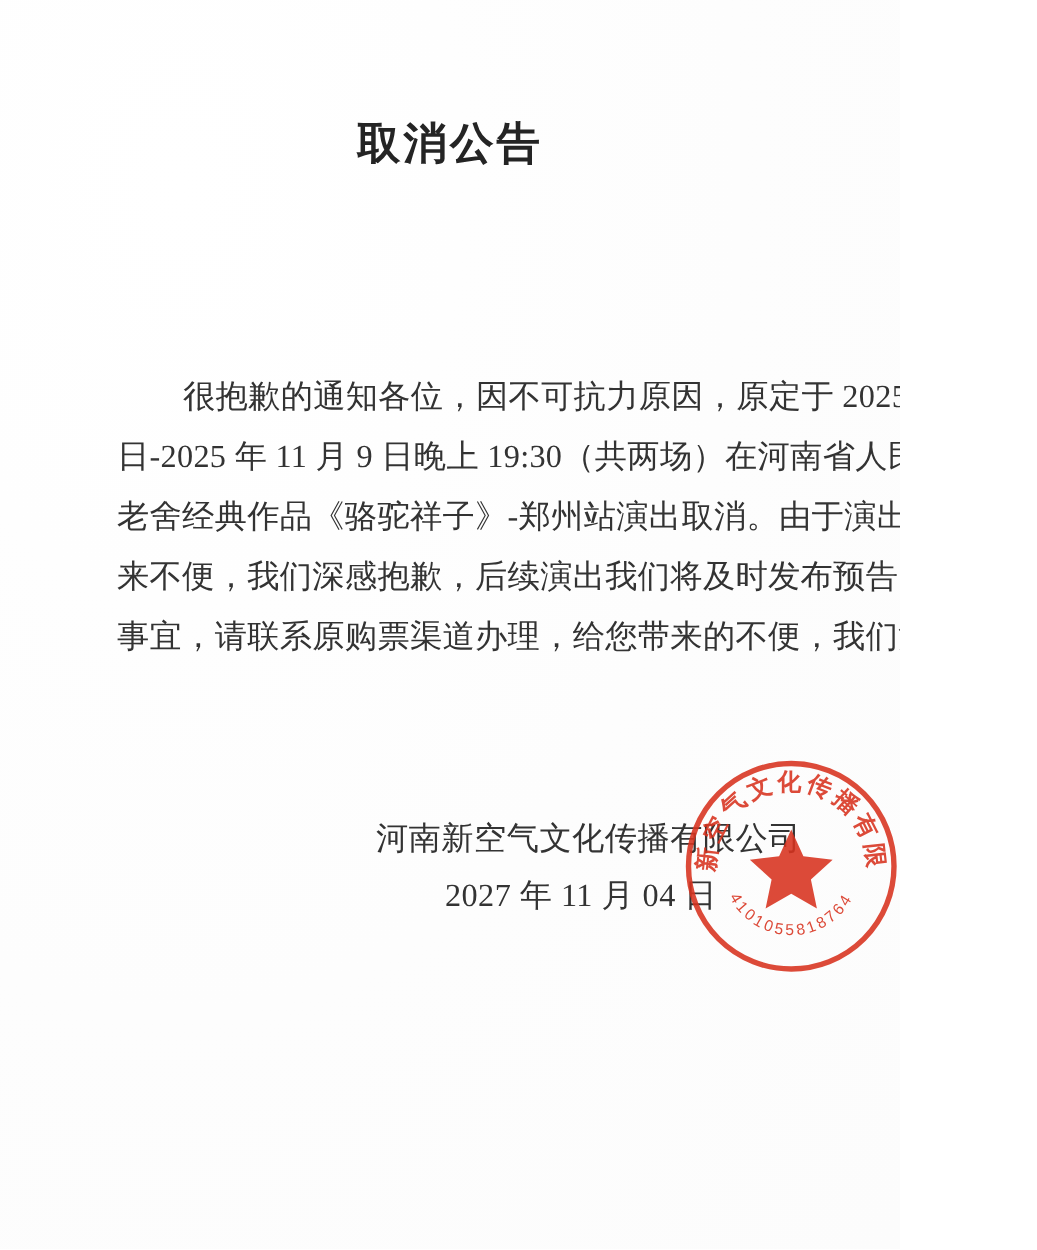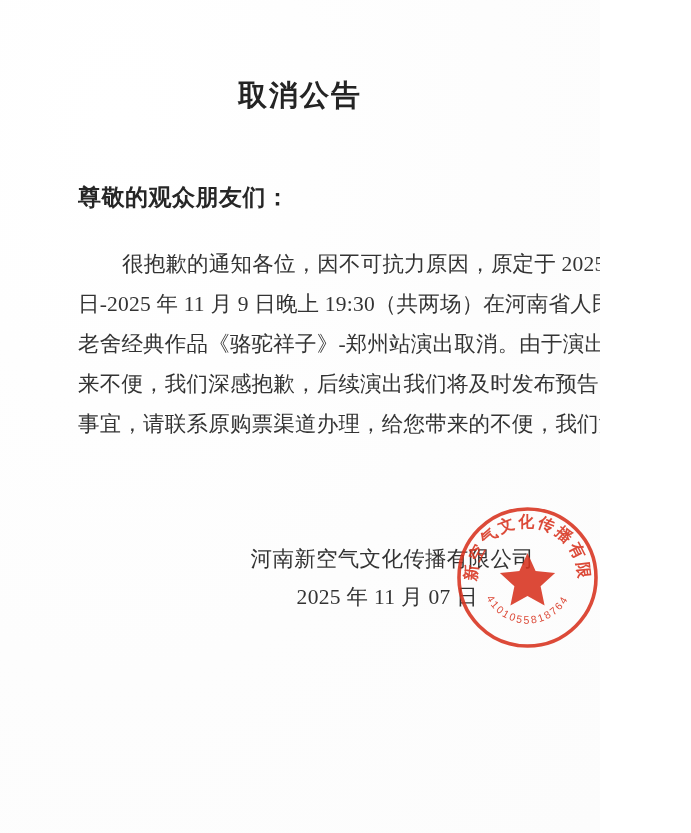--- a/index.html
+++ b/index.html
@@ -101,33 +101,32 @@
 </style>
 </head>
 <body>
 
 <div id="page">
 
   <div id="paper-texture"></div>
 
   <div id="doc-title">取消公告</div>
 
-  <div id="salutation">尊敬的观众朋友们：</div>
 
   <div id="body-block">
     <div class="body-line first">很抱歉的通知各位，因不可抗力原因，原定于 2025 年 11 月 8</div>
     <div class="body-line">日-2025 年 11 月 9 日晚上 19:30（共两场）在河南省人民会堂演出的</div>
     <div class="body-line">老舍经典作品《骆驼祥子》-郑州站演出取消。由于演出变动给您带</div>
     <div class="body-line">来不便，我们深感抱歉，后续演出我们将及时发布预告，有关退改票</div>
     <div class="body-line">事宜，请联系原购票渠道办理，给您带来的不便，我们深表歉意！感</div>
   </div>
 
   <div id="signature-block">
     <div id="company-name">河南新空气文化传播有限公司</div>
-    <div id="sign-date">2025 年 11 月 07 日</div>
+    <div id="sign-date">2027 年 11 月 04 日</div>
   </div>
 
   <div id="seal">
     <svg viewBox="0 0 143 143" xmlns="http://www.w3.org/2000/svg">
       <defs>
         <path id="arcTop" d="M 20.5 71.5 A 51 51 0 0 1 122.5 71.5"></path>
         <path id="arcBottom" d="M 25.5 71.5 A 46 46 0 0 0 117.5 71.5"></path>
       </defs>
 
       <circle cx="71.5" cy="71.5" r="68.5" fill="none" stroke="#d8321e" stroke-width="3.6"></circle>

